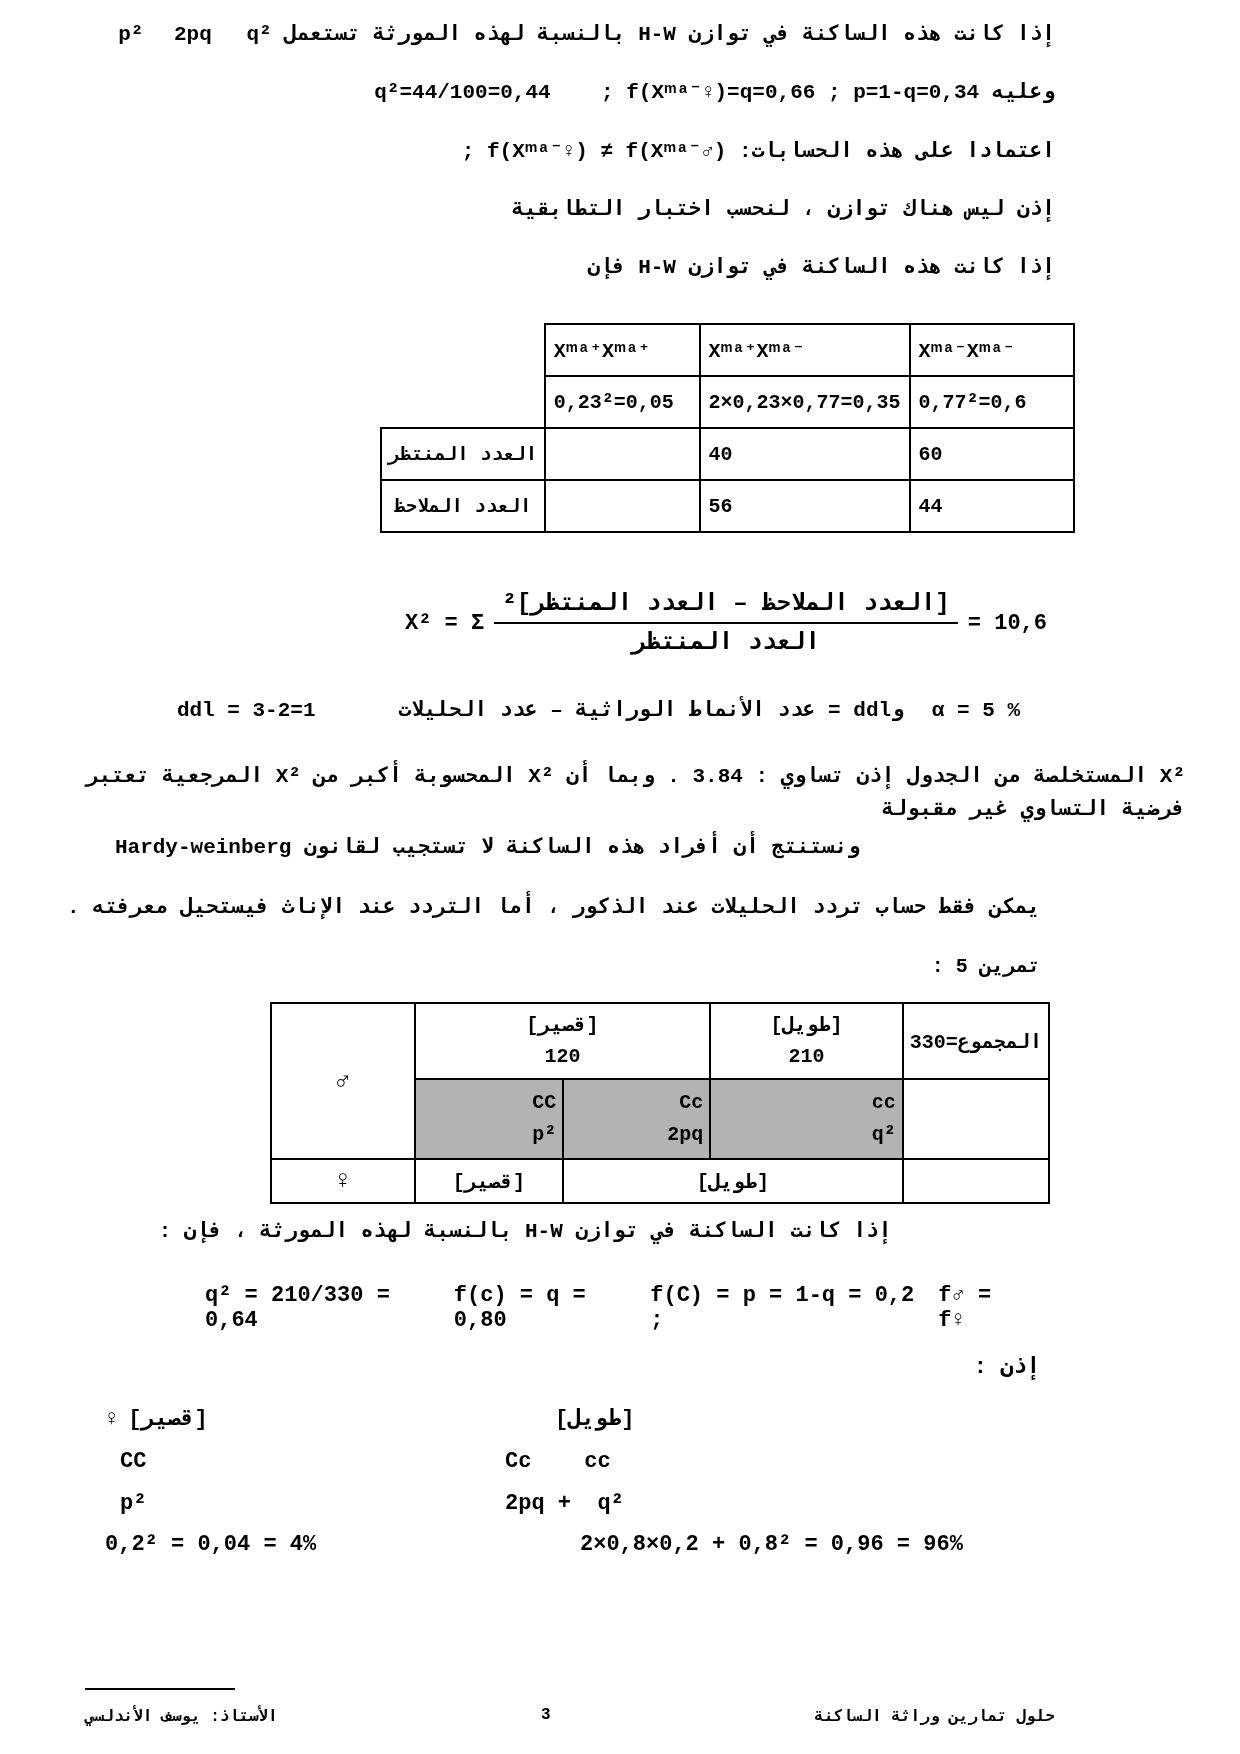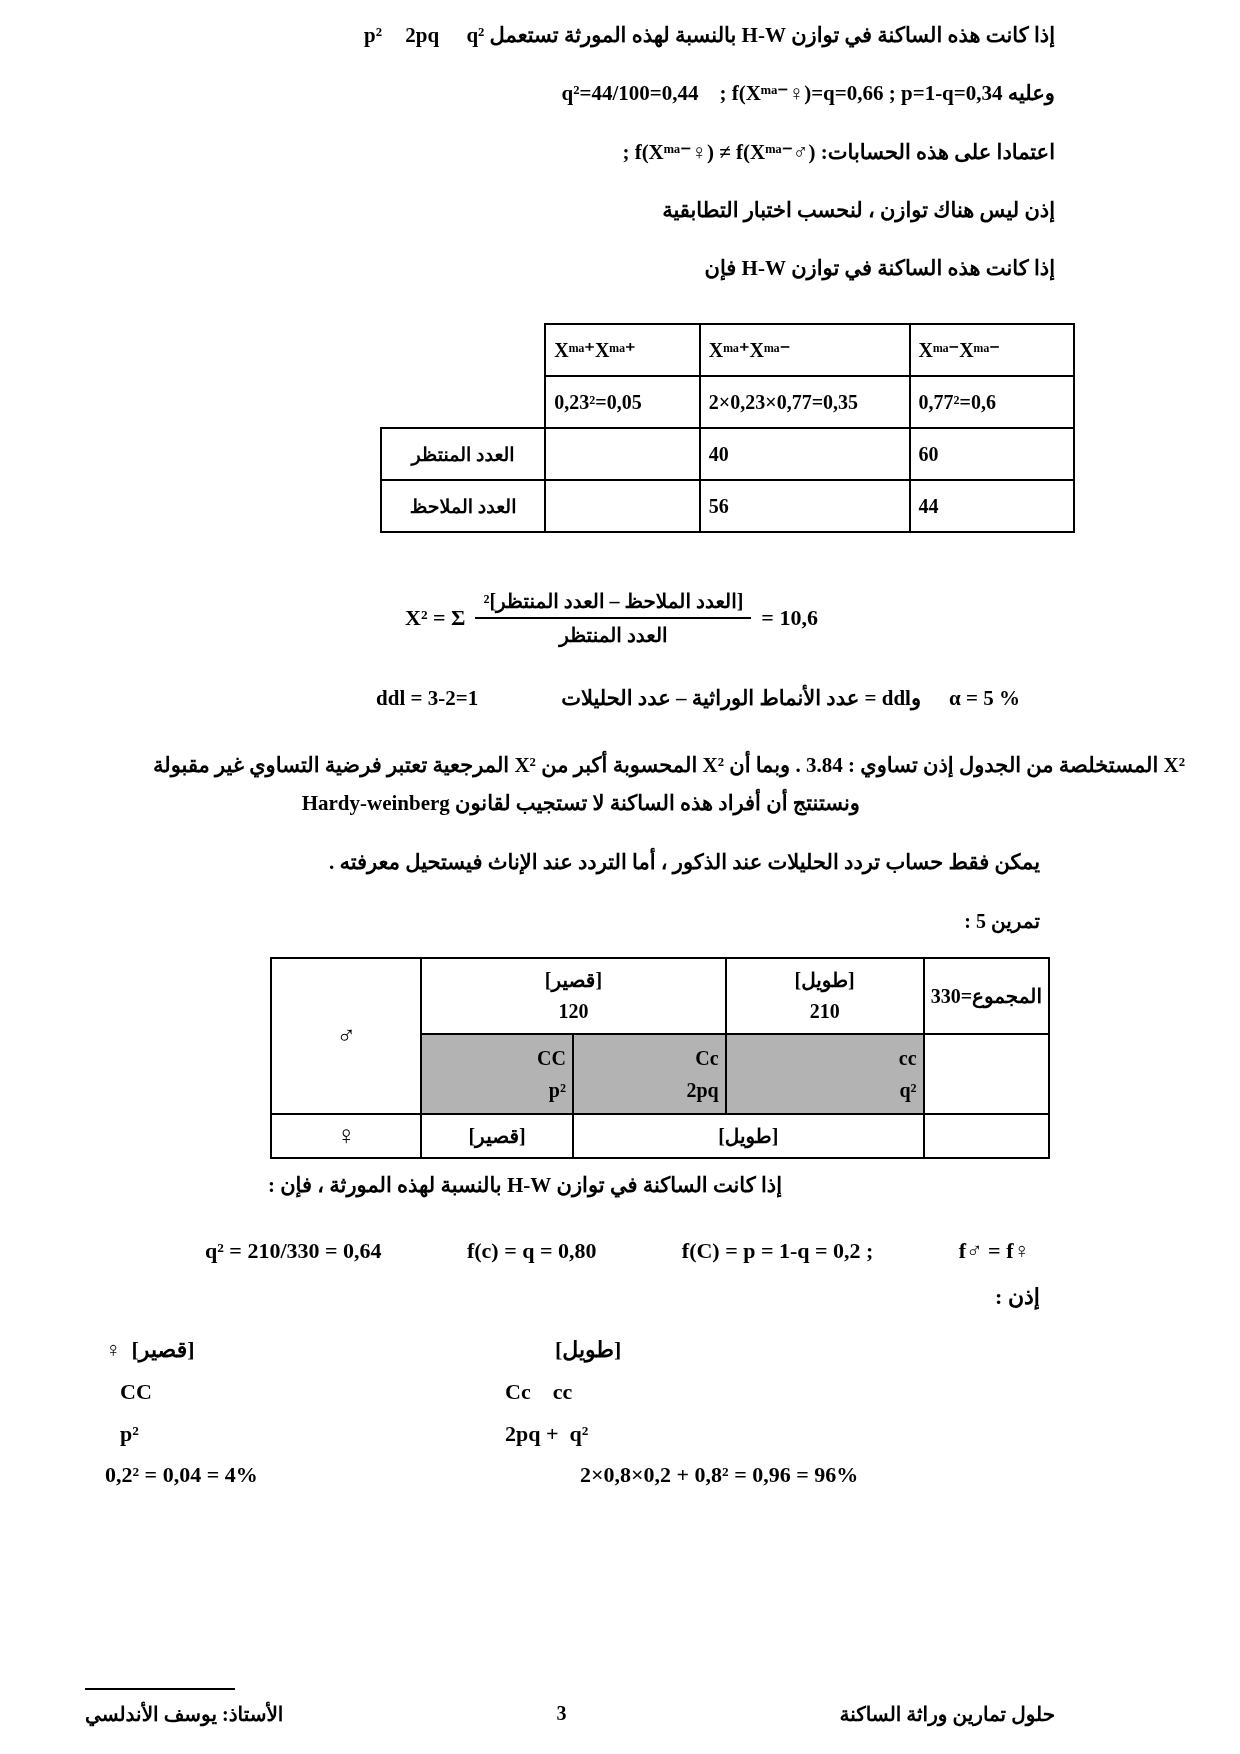--- a/index.html
+++ b/index.html
@@ -1,20 +1,20 @@
 <!DOCTYPE html>
 <html lang="ar"><head>
 <meta charset="utf-8">
 <style>
   *{margin:0;padding:0;box-sizing:border-box}
   html,body{background:#e8e8e8}
   .page{
     width:1240px;height:1754px;margin:0 auto;position:relative;overflow:hidden;
     background:#fff;color:#000;
-    font-family:Liberation Serif, serif;
+    font-family:Liberation Mono, monospace;
     font-weight:bold;font-size:21px;
   }
   .ar{unicode-bidi:isolate;white-space:pre-wrap}
   .math{direction:ltr;unicode-bidi:isolate;display:inline-block;white-space:pre-wrap}
 
   .sec1{padding:22px 185px 0 0}
   .line{direction:rtl;text-align:right;margin-bottom:32px;line-height:1.25}
   .sp22{margin-left:22px}
   .sp18{margin-left:18px}
   .big-formula{direction:ltr;text-align:right;padding-right:115px;margin-top:4px;
@@ -24,21 +24,21 @@
   .t1{width:695px;margin:42px 165px 0 auto;border-collapse:collapse;font-size:20px}
   .t1 td{border:2px solid #000;height:52px;padding:2px 8px;text-align:left;
          direction:ltr;white-space:pre-wrap;vertical-align:middle}
   .t1 td.lbl{direction:rtl;text-align:center;font-size:19px;padding:2px 4px}
   .t1 td.nob{border:none}
   .t1 td.bb{border:none;border-bottom:2px solid #000}
 
   
   .chi2{margin:55px 0 14px 405px;display:flex;direction:ltr;align-items:center;gap:10px;
         font-size:22px;width:max-content;white-space:pre-wrap}
-  .frac{display:inline-flex;flex-direction:column;align-items:center;font-size:20px;line-height:1.3}
+  .frac{display:inline-flex;flex-direction:column;align-items:center;font-size:24px;line-height:1.3}
   .num{border-bottom:2px solid #000;padding:0 8px 3px;direction:rtl;white-space:pre-wrap}
   .den{padding-top:3px;direction:rtl;white-space:pre-wrap}
 
   .ddl-row{margin-top:38px;padding:0 220px 0 60px;display:flex;direction:rtl;
            align-items:baseline;gap:28px;font-size:21px}
   .ddl-calc{margin-right:55px}
 
   .para1{margin-top:38px;padding:0 55px;direction:rtl;text-align:right;line-height:1.6}
   .para1-l2{margin-right:325px;margin-top:4px}
 
@@ -71,21 +71,21 @@
   .tline{margin-bottom:13px;line-height:1.3;white-space:pre-wrap}
   .mathline{direction:ltr}
   .arline{direction:rtl;text-align:left}
   .ind{padding-left:15px}
   .ind50{padding-left:50px}
   .ind75{padding-left:75px}
   .pheno-head{display:flex;gap:10px;align-items:baseline}
 
   .foot-sep{position:absolute;left:85px;bottom:64px;width:150px;border-top:2px solid #000}
   .footer{position:absolute;left:85px;right:185px;bottom:28px;display:flex;
-          justify-content:space-between;font-size:20px;direction:ltr}
+          justify-content:space-between;font-size:16px;direction:ltr}
 </style>
 </head>
 <body>
 
 <div class="page">
 
   <section class="sec1">
 
     <div class="line">
       <span class="ar">إذا كانت هذه الساكنة في توازن</span>

